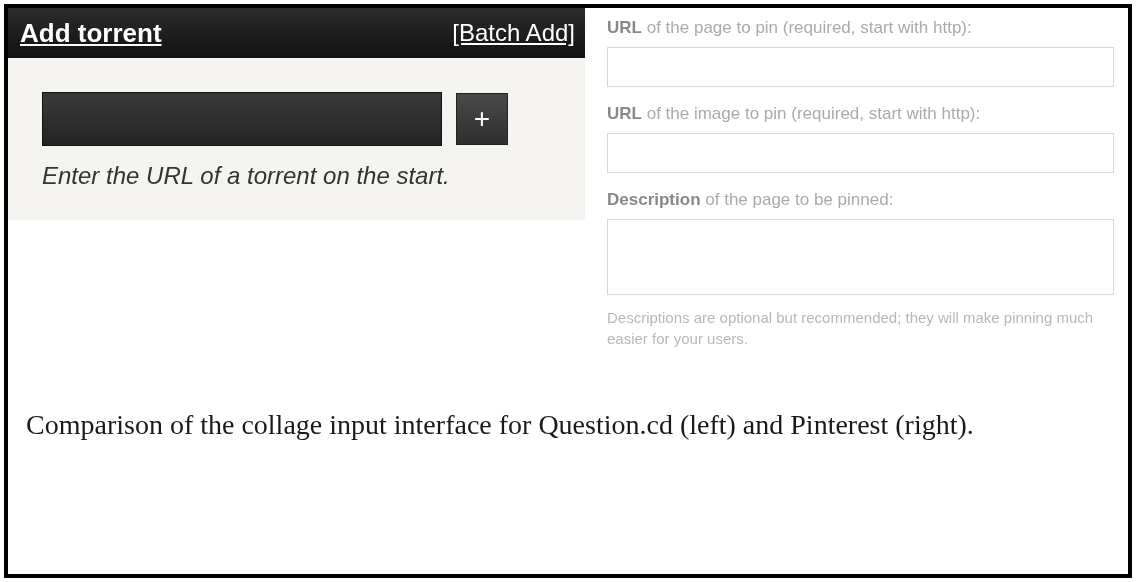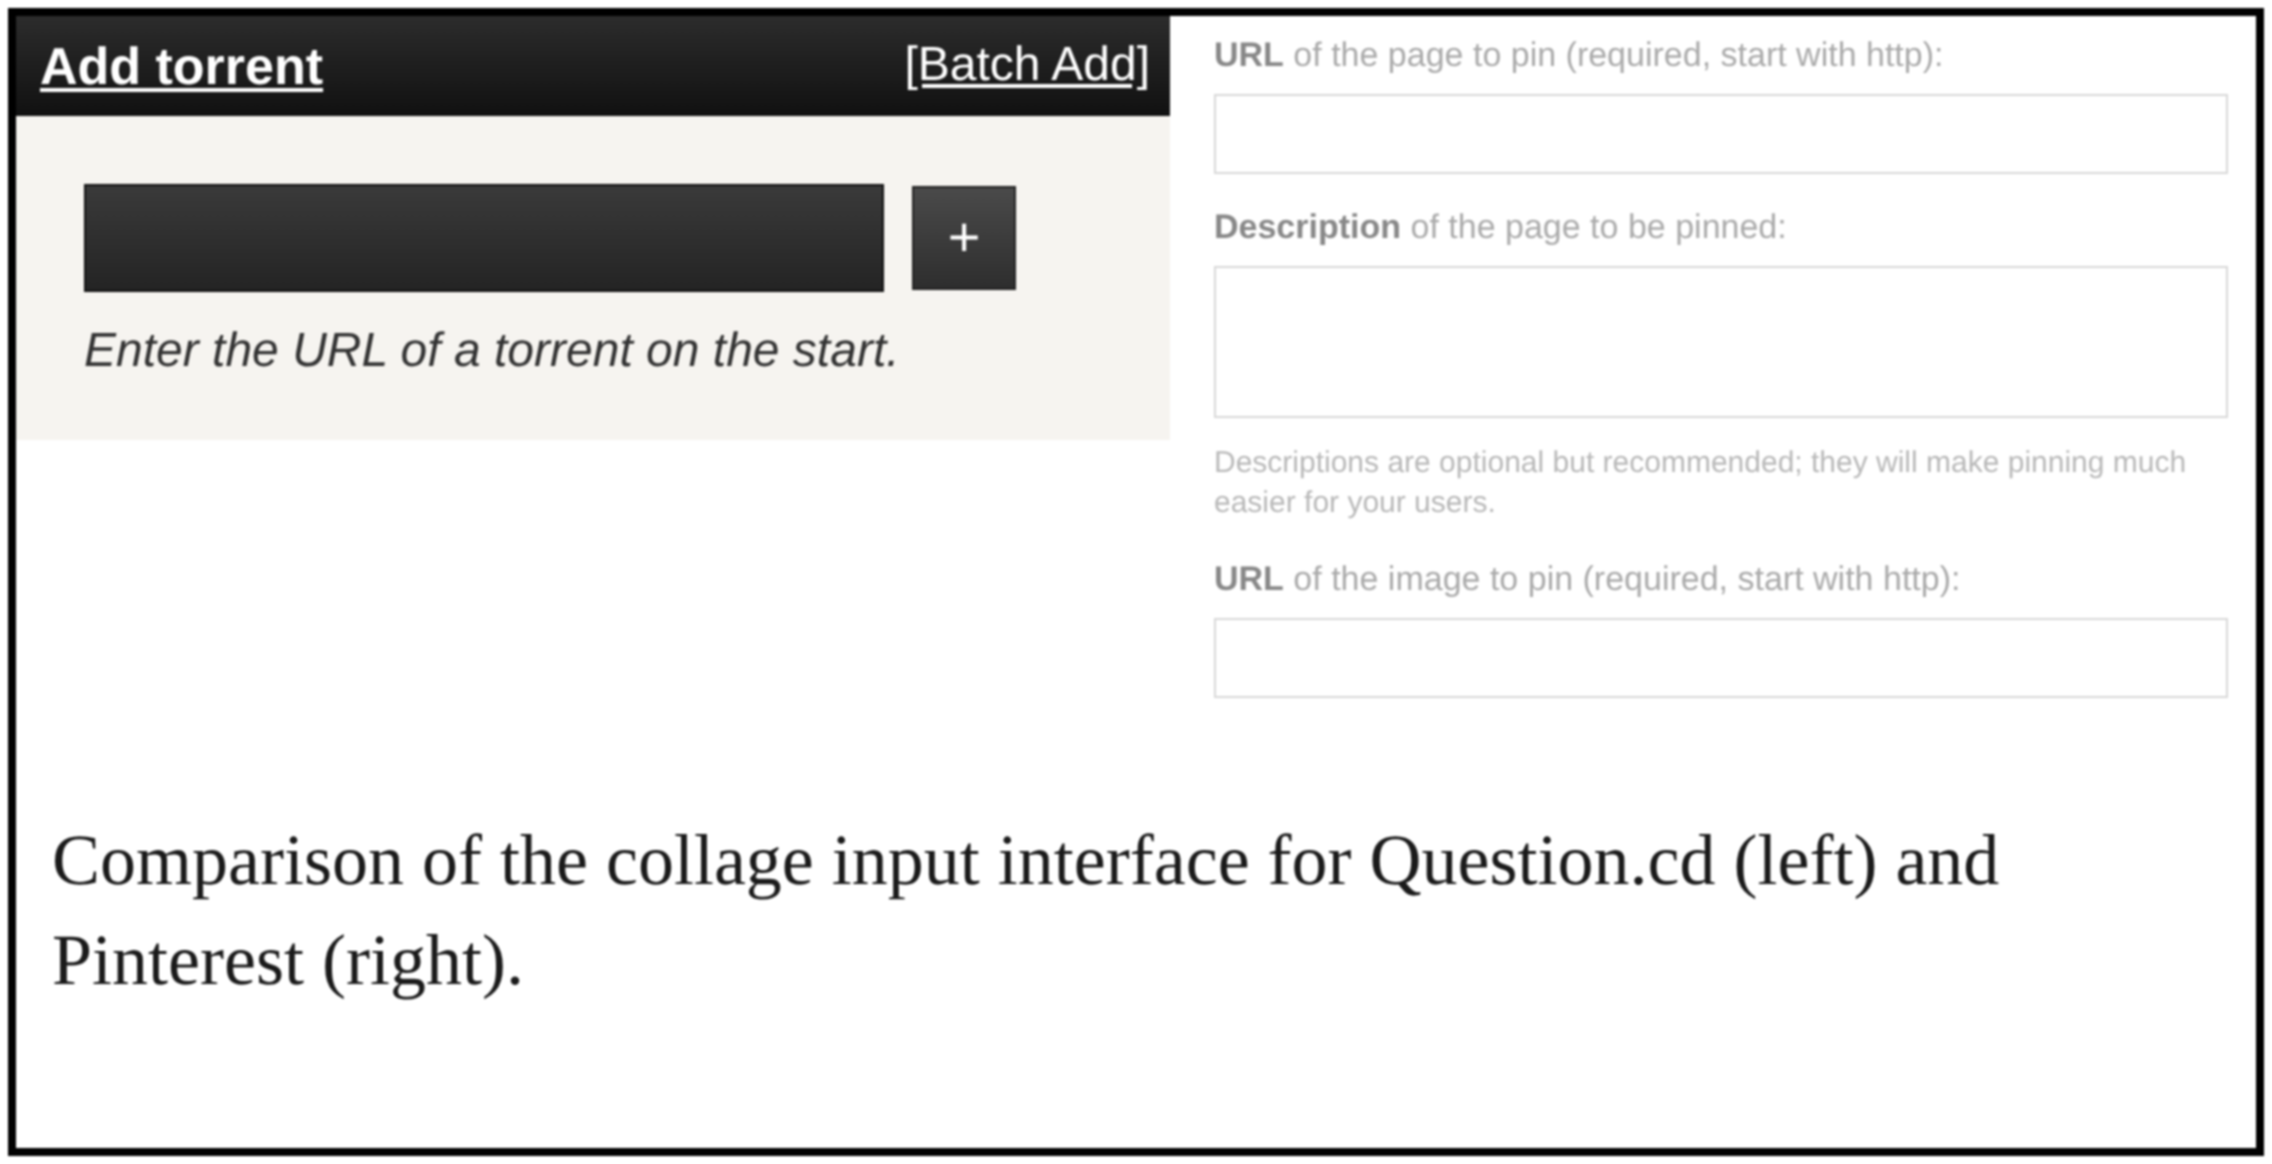--- a/index.html
+++ b/index.html
@@ -119,21 +119,21 @@
     }
     .sub-hint {
       margin-top: 8px;
       font-size: 15px;
       color: #b8b8b8;
       line-height: 1.35;
     }
     
     .caption {
       font-family: Georgia, 'Times New Roman', serif;
-      font-size: 36px;
+      font-size: 28px;
       color: #1a1a1a;
       padding: 30px 36px 0 18px;
       line-height: 1.4;
     }
   </style>
 </head>
 <body>
 
 <div class="frame">
   <div class="top-row">
@@ -158,31 +158,31 @@
 
       <div class="field-block">
         <div class="field-label">
           <b>URL</b><span> of the page to pin (required, start with http):</span>
         </div>
         <input class="text-input" type="text" value="" style="">
       </div>
 
       <div class="field-block">
         <div class="field-label">
+          <b>URL</b><span> of the image to pin (required, start with http):</span>
+        </div>
+        <input class="text-input" type="text" value="" style="">
+      </div>
+
+      <div class="field-block">
+        <div class="field-label">
           <b>Description</b><span> of the page to be pinned:</span>
         </div>
         <textarea class="textarea-input" value="" style=""></textarea>
         <div class="sub-hint">Descriptions are optional but recommended; they will make pinning much easier for your users.</div>
-      </div>
-
-      <div class="field-block">
-        <div class="field-label">
-          <b>URL</b><span> of the image to pin (required, start with http):</span>
-        </div>
-        <input class="text-input" type="text" value="" style="">
       </div>
 
     </div>
 
   </div>
 
   <div class="caption">Comparison of the collage input interface for Question.cd (left) and Pinterest (right).</div>
 </div>
 
 </body></html>

